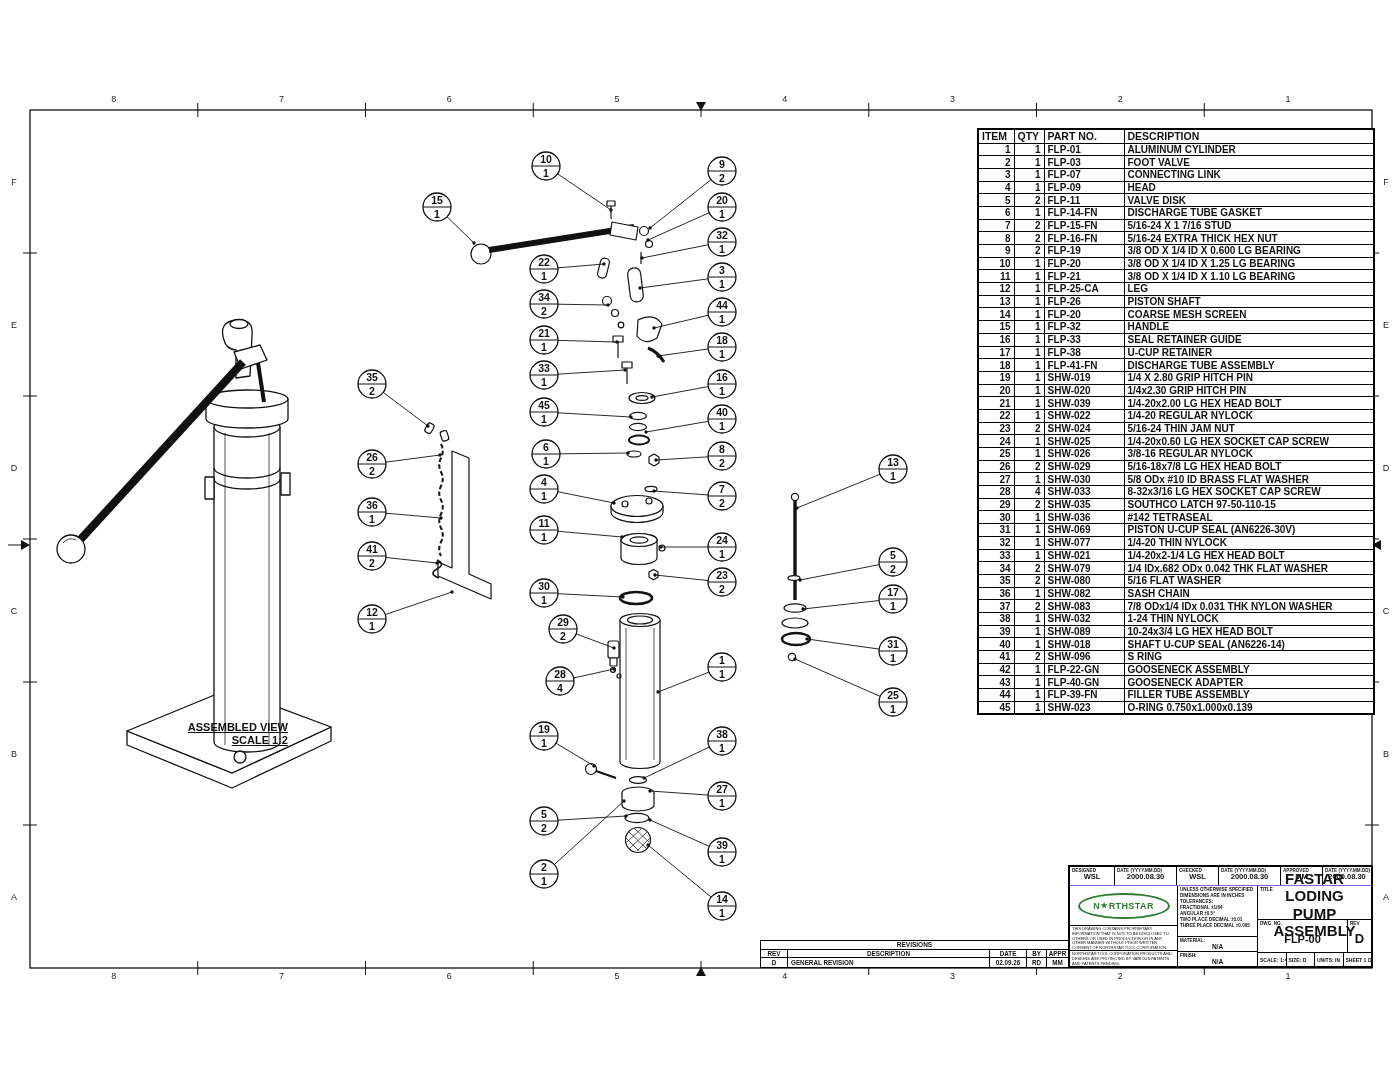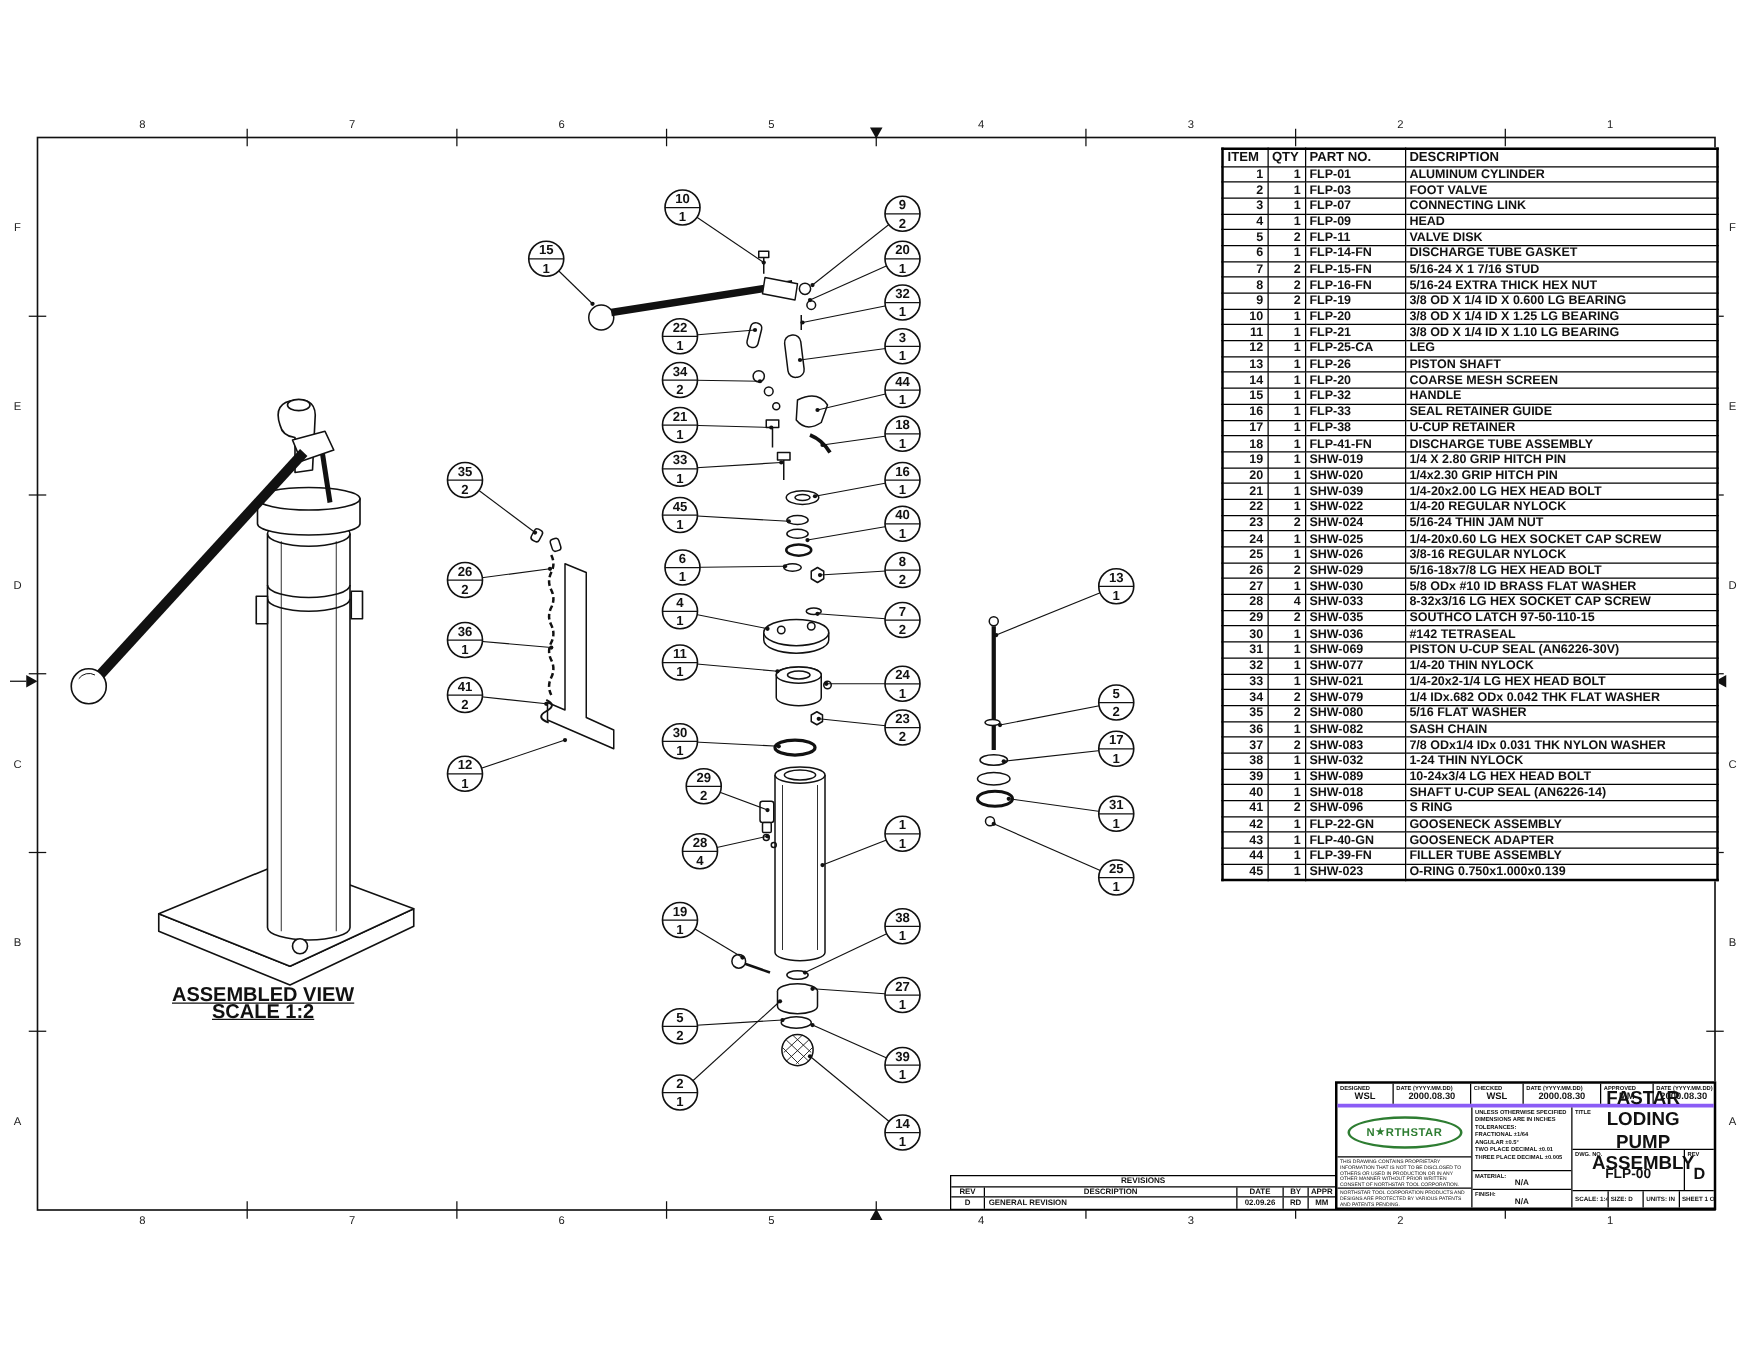--- a/index.html
+++ b/index.html
@@ -13,44 +13,44 @@
   .zones-h { position:absolute; left:30px; width:1342px; display:flex; font-size:9px; color:#222; z-index:2; }
   .zones-h span { flex:1; text-align:center; }
   .zones-top { top:94px; }
   .zones-bottom { top:971px; }
   .zones-v { position:absolute; top:110px; height:858px; width:16px; display:flex; flex-direction:column; font-size:9px; color:#222; z-index:2; }
   .zones-v span { flex:1; display:flex; align-items:center; justify-content:center; }
   .zones-left { left:6px; }
   .zones-right { left:1378px; }
 
   
-  .parts-table { position:absolute; left:977px; top:118px; width:396px; border-collapse:collapse; table-layout:fixed; background:#fff; z-index:3; border:2px solid #000; }
+  .parts-table { position:absolute; left:977px; top:128px; width:396px; border-collapse:collapse; table-layout:fixed; background:#fff; z-index:3; border:2px solid #000; }
   .parts-table th, .parts-table td { border:1px solid #000; font-size:10px; font-weight:bold; padding:0 3px; height:12.7px; line-height:11px; white-space:nowrap; overflow:hidden; }
   .parts-table th { text-align:left; height:14px; font-size:10.5px; }
   .w-item{width:36px;} .w-qty{width:30px;} .w-part{width:80px;} .w-desc{width:250px;}
   .c-item,.c-qty{ text-align:right; }
 
   
-  .assembled-label { position:absolute; left:133px; top:790px; width:155px; text-align:center; font-size:16px; font-weight:bold; z-index:2; line-height:13px; }
+  .assembled-label { position:absolute; left:133px; top:721px; width:155px; text-align:right; font-size:11px; font-weight:bold; z-index:2; line-height:13px; }
   .assembled-label .u { text-decoration:underline; }
 
   
   .revisions { position:absolute; left:760px; top:940px; width:309px; height:28px; background:#fff; border:1.5px solid #000; z-index:3; font-weight:bold; }
   .rev-title { text-align:center; font-size:6.5px; line-height:8px; height:8px; }
   .rev-row { display:flex; border-top:1px solid #000; height:8px; }
   .rev-row:last-child { height:10px; }
   .rev-row > div { font-size:6.3px; line-height:7px; display:flex; align-items:center; justify-content:center; border-left:1px solid #000; overflow:hidden; white-space:nowrap; }
   .rev-row > div:first-child { border-left:none; }
   .rv-rev{width:26px;} .rv-desc{width:202px;} .rv-date{width:37px;} .rv-by{width:20px;} .rv-appr{flex:1;}
   .rv-desc.left{ justify-content:flex-start; padding-left:3px; }
 
   
   .titleblock { position:absolute; left:1068px; top:865px; width:305px; height:103px; border:2px solid #000; background:#fff; z-index:3; display:flex; flex-direction:column; }
   .tb-lab { font-size:4.6px; font-weight:bold; padding:1px 2px 0; white-space:nowrap; overflow:hidden; }
-  .tb-row1 { display:flex; height:19px; border-bottom:3px solid #8b5cf6; }
+  .tb-row1 { display:flex; height:19px; border-bottom:1px solid #8b5cf6; }
   .tb-row1 > div { display:flex; flex-direction:column; border-left:1px solid #000; overflow:hidden; }
   .tb-row1 > div:first-child { border-left:none; }
   .cw1{width:44px;} .cw2{width:62px;} .cw3{width:42px;} .cw4{width:62px;} .cw5{width:42px;} .cw6{flex:1;}
   .tb-val { font-size:7.5px; font-weight:bold; text-align:center; line-height:1.1; }
   .tb-main { display:flex; flex:1; min-height:0; }
   .tb-left { width:188px; display:flex; border-right:1px solid #000; }
   .tb-colA { width:108px; display:flex; flex-direction:column; border-right:1px solid #000; }
   .tb-logo { height:40px; display:flex; align-items:center; justify-content:center; border-bottom:1px solid #000; }
   .logo-oval { border:2px solid #2e7d32; border-radius:50%; width:92px; height:26px; display:flex; align-items:center; justify-content:center; color:#2e7d32; font-weight:bold; font-size:9px; letter-spacing:.4px; }
   .logo-star { font-size:8px; margin:0 .5px; }

